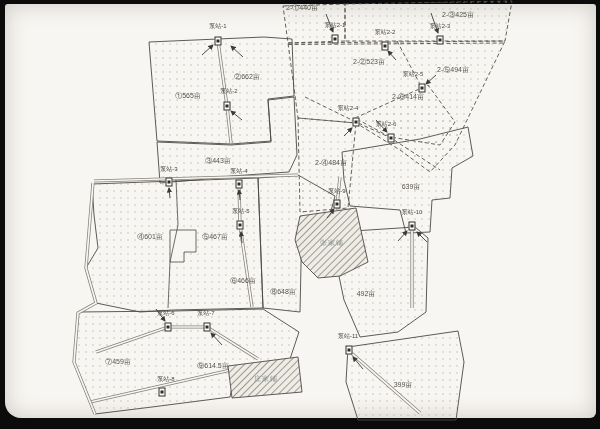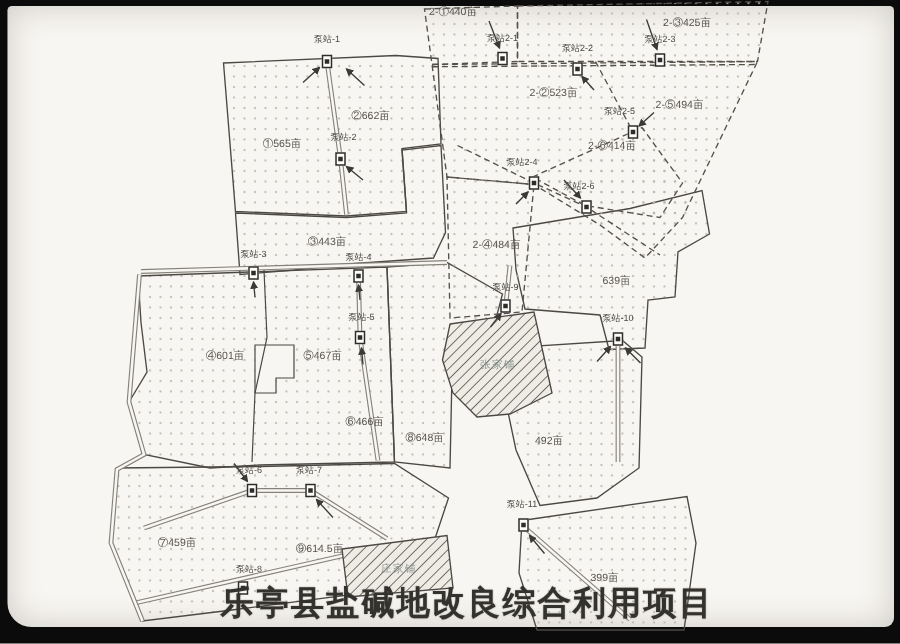--- a/index.html
+++ b/index.html
@@ -172,14 +172,13 @@
       <div class="pump" style="left: 412px; top: 226px;"></div>
       <div class="pump" style="left: 349px; top: 350px;"></div>
       <div class="pump" style="left: 335px; top: 39px;"></div>
       <div class="pump" style="left: 385px; top: 46px;"></div>
       <div class="pump" style="left: 440px; top: 40px;"></div>
       <div class="pump" style="left: 356px; top: 122px;"></div>
       <div class="pump" style="left: 422px; top: 88px;"></div>
       <div class="pump" style="left: 391px; top: 138px;"></div>
     </div>
 
-  <div class="title">乐亭县盐碱地改良综合利用项目</div>
 </div>
 
 </body></html>

